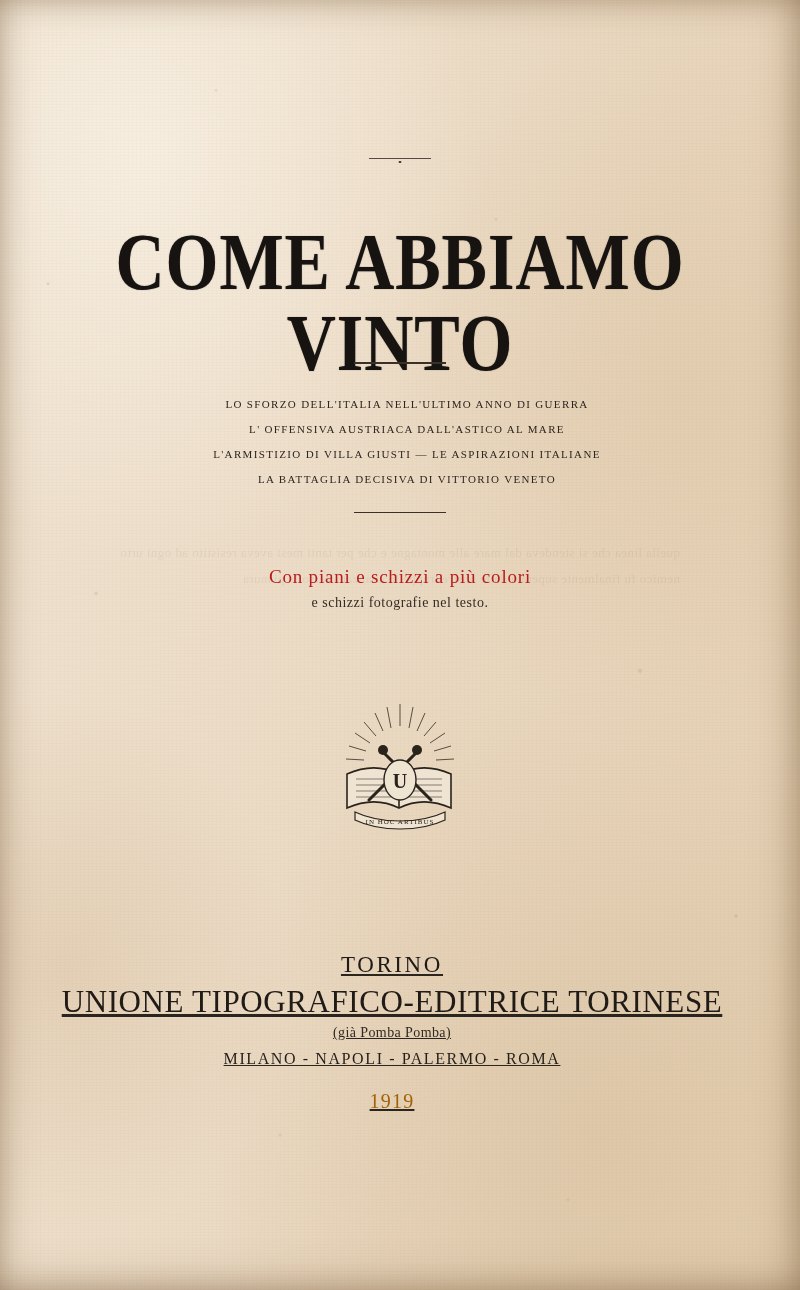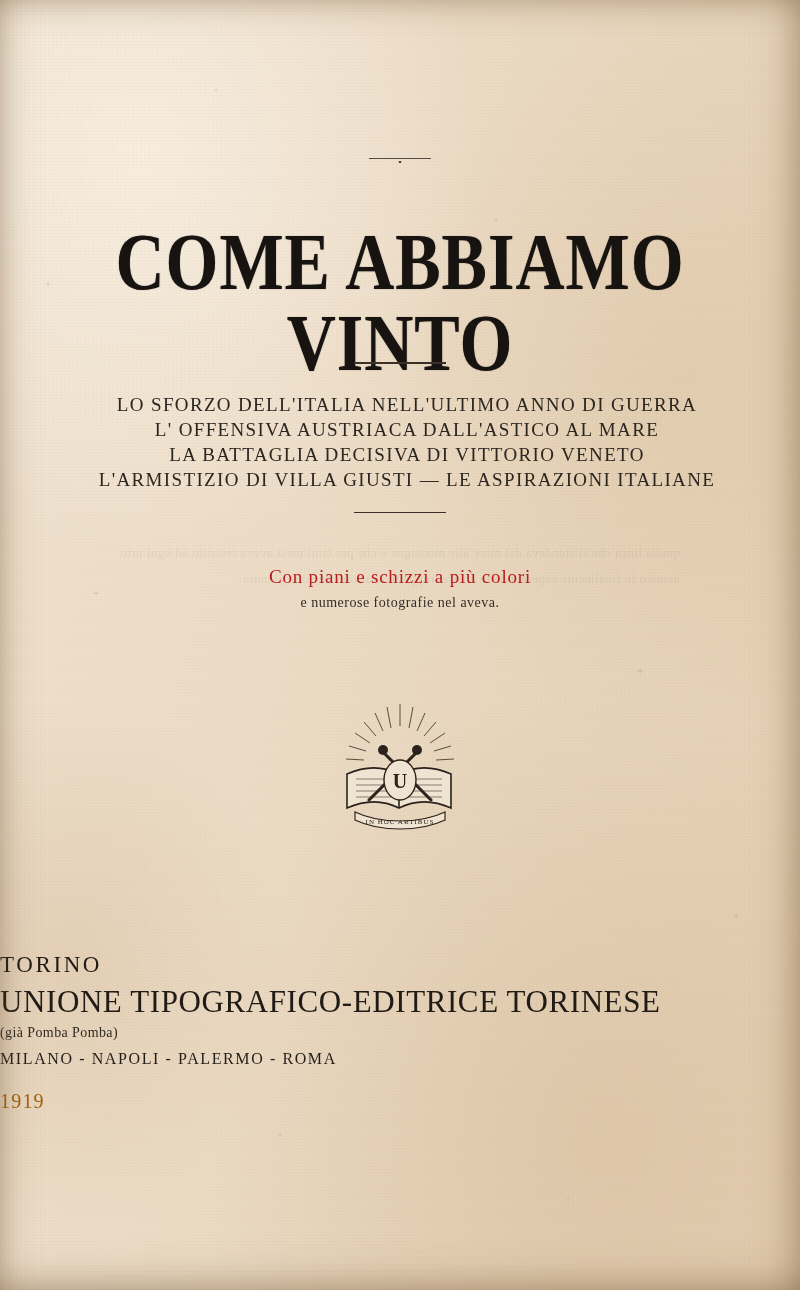--- a/index.html
+++ b/index.html
@@ -124,21 +124,21 @@
 
   .rule-title { top: 362px; width: 92px; height: 2px; }
 
   .subtitle {
     position: absolute;
     top: 392px;
     left: 14px;
     right: 0;
     text-align: center;
     font-family: "Liberation Serif", serif;
-    font-size: 19px;
+    font-size: 11px;
     letter-spacing: 1.35px;
     line-height: 25px;
     color: #2c2620;
     white-space: nowrap;
   }
 
   .rule-sub { top: 512px; width: 92px; height: 1px; }
 
   .note {
     position: absolute;
@@ -168,20 +168,22 @@
     transform: translateX(-50%);
     width: 150px;
     height: 140px;
   }
 
   .imprint {
     position: absolute;
     top: 952px;
     left: 0;
     right: 16px;
+    text-align: center;
+    text-decoration: underline;
   }
   .imprint .city {
     font-family: "Liberation Serif", serif;
     font-size: 23px;
     letter-spacing: 2.6px;
     color: #201b16;
   }
   .imprint .publisher {
     margin-top: 6px;
     font-family: "Liberation Serif", serif;
@@ -234,29 +236,29 @@
   <div class="rule rule-author"></div>
   <div class="rule dot rule-author-dot"></div>
 
   <div class="title">COME ABBIAMO VINTO</div>
 
   <div class="rule rule-title"></div>
 
   <div class="subtitle">
     <div>LO SFORZO DELL'ITALIA NELL'ULTIMO ANNO DI GUERRA</div>
     <div>L' OFFENSIVA AUSTRIACA DALL'ASTICO AL MARE</div>
+    <div>L'ARMISTIZIO DI VILLA GIUSTI — LE ASPIRAZIONI ITALIANE</div>
     <div>LA BATTAGLIA DECISIVA DI VITTORIO VENETO</div>
-    <div>L'ARMISTIZIO DI VILLA GIUSTI — LE ASPIRAZIONI ITALIANE</div>
   </div>
 
   <div class="rule rule-sub"></div>
 
   <div class="note">
     <div class="note-1">Con piani e schizzi a più colori</div>
-    <div class="note-2">e numerose fotografie nel aveva.</div>
+    <div class="note-2">e schizzi fotografie nel testo.</div>
   </div>
 
   <div class="logo">
     <svg viewBox="0 0 150 140" width="150" height="140" aria-hidden="true">
       <g stroke="#2a231c" fill="none" stroke-width="1">
 
         <g stroke-width="0.9" opacity="0.85">
           <line x1="75" y1="4" x2="75" y2="26"></line>
           <line x1="62" y1="7" x2="66" y2="28"></line>
           <line x1="88" y1="7" x2="84" y2="28"></line>

